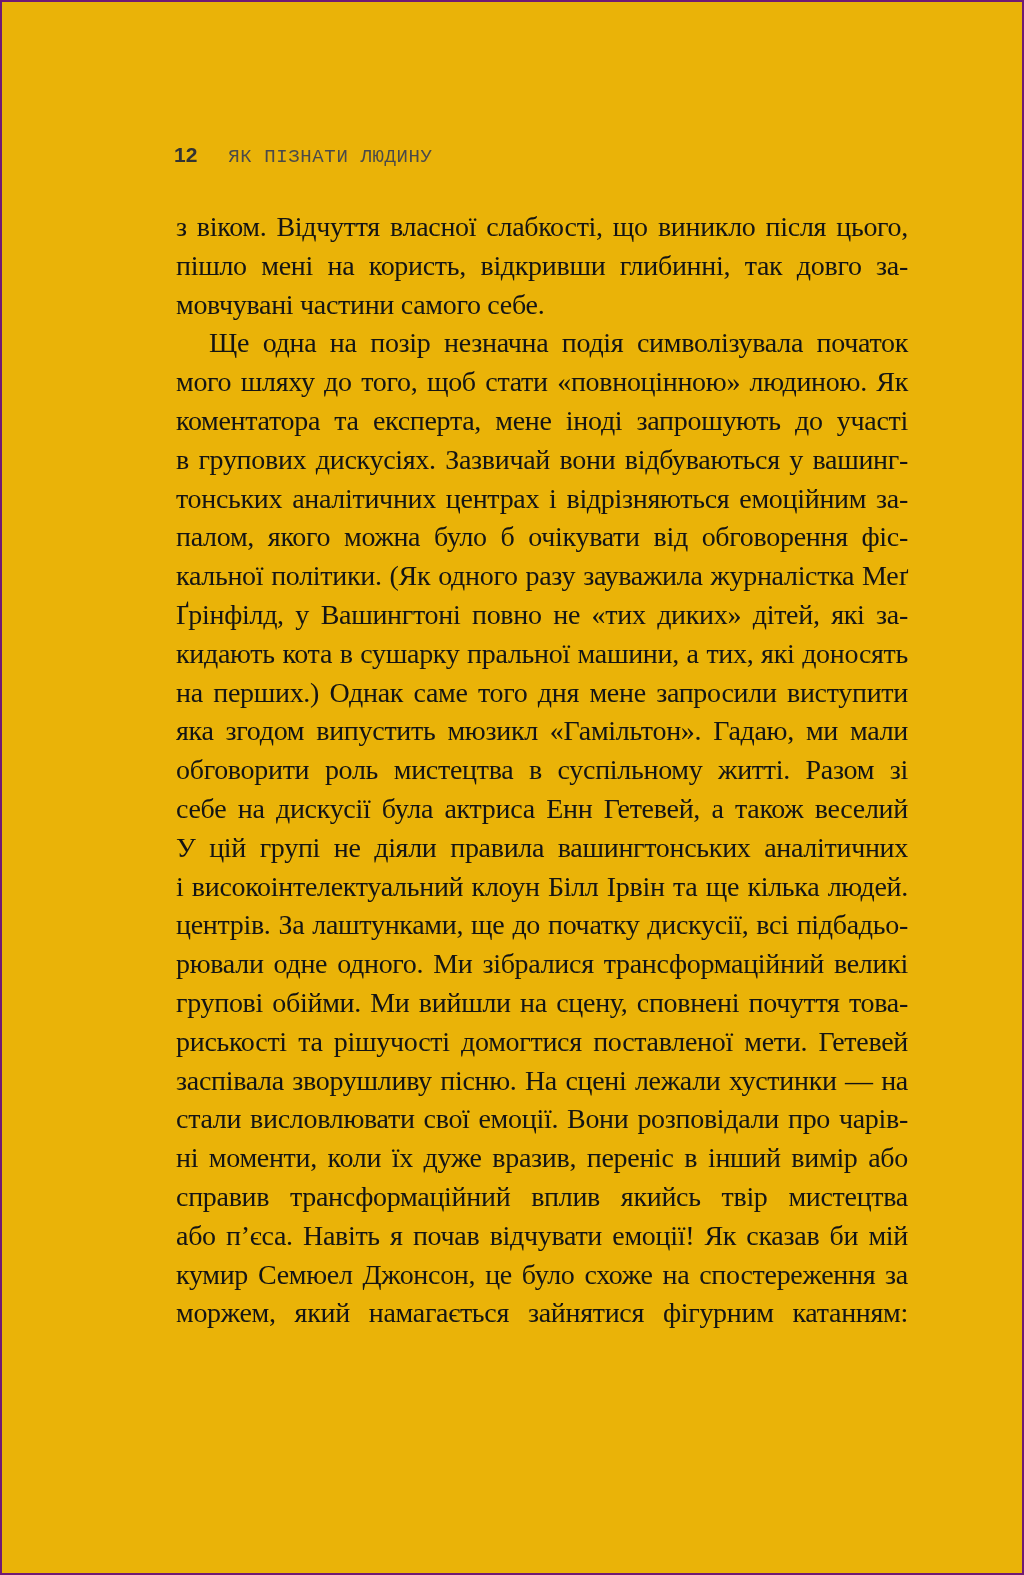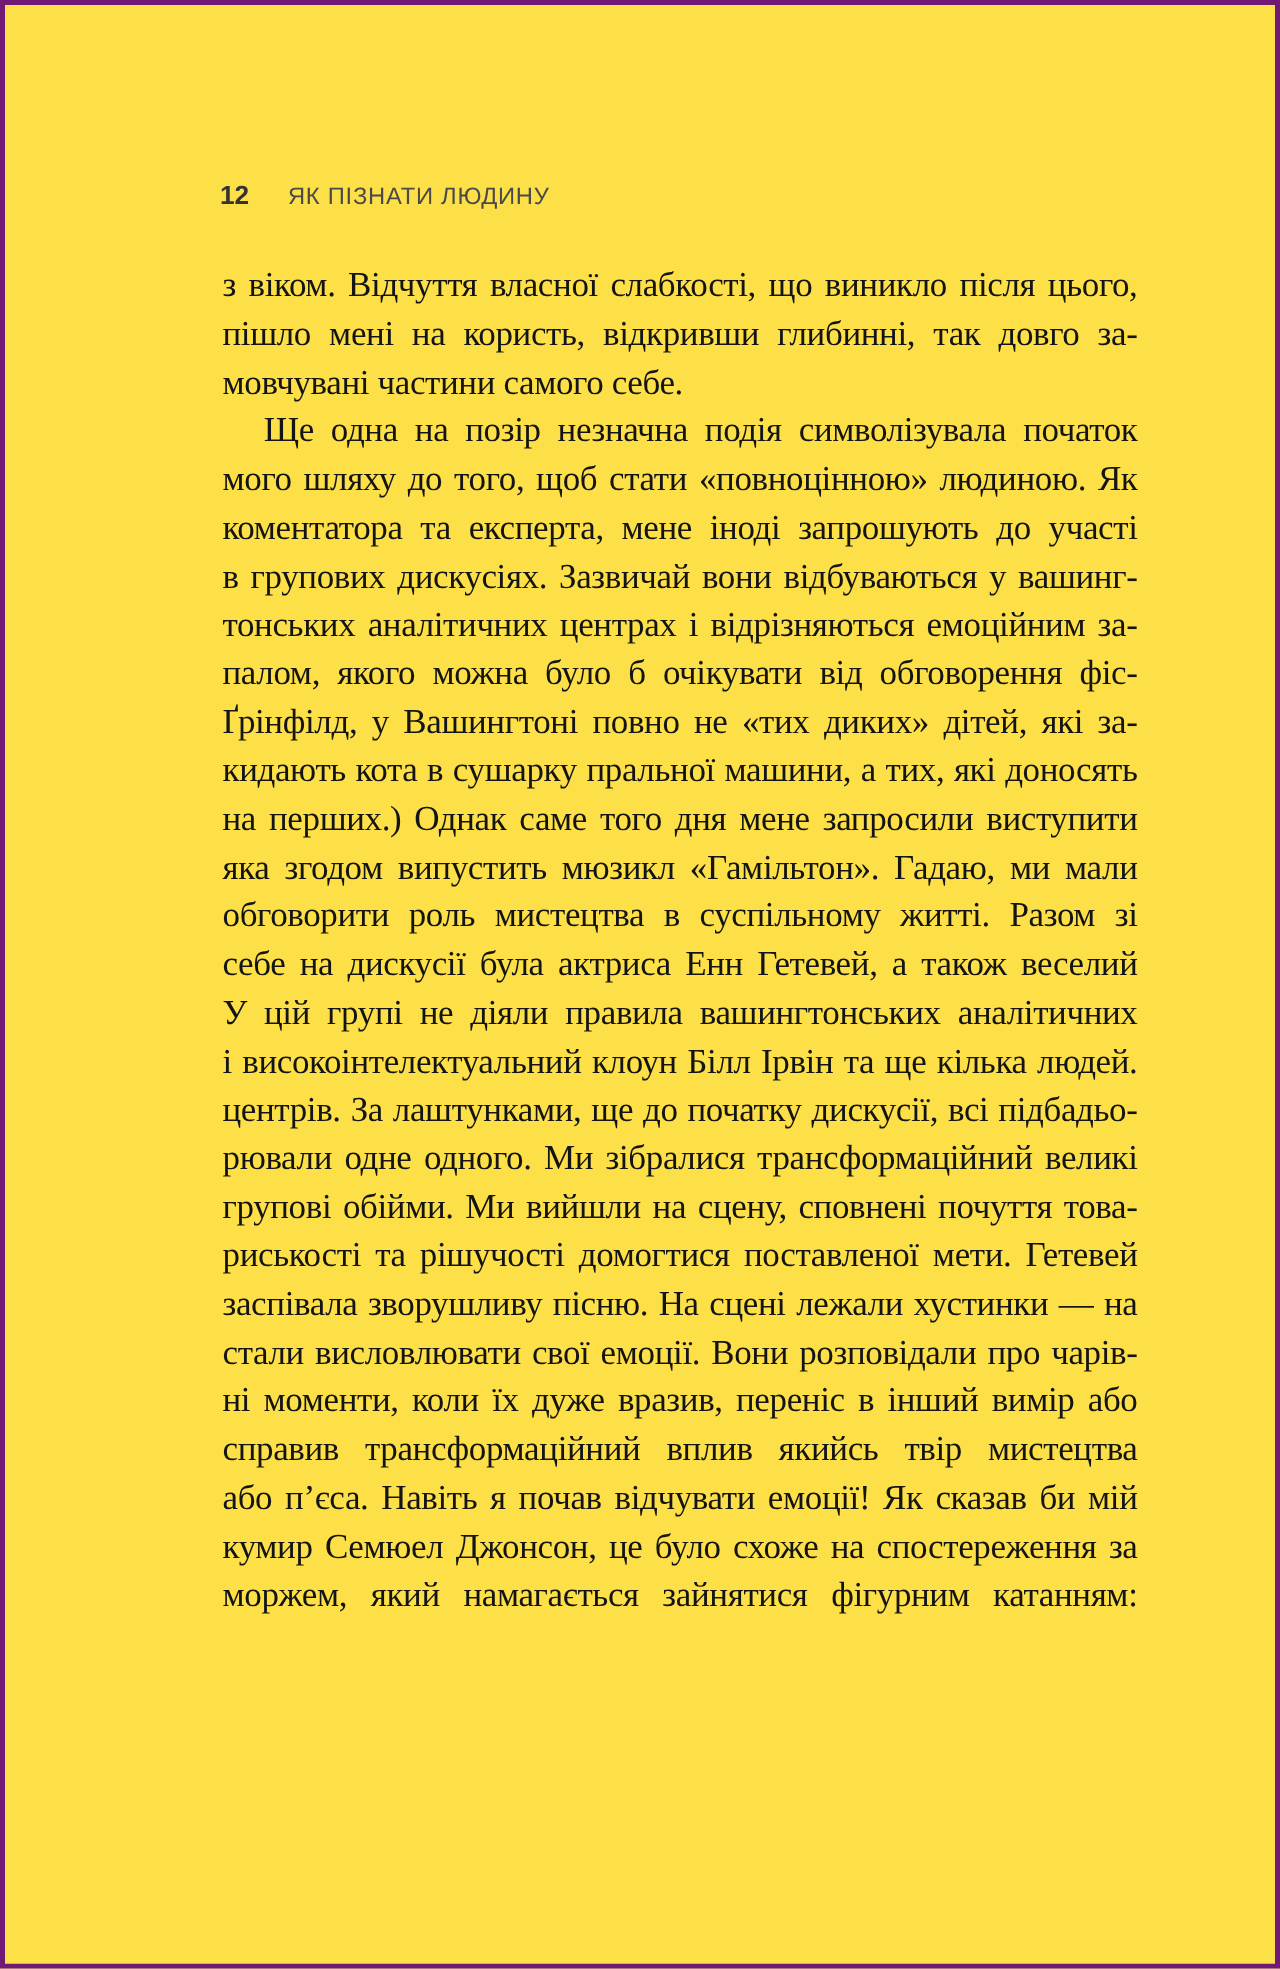--- a/index.html
+++ b/index.html
@@ -4,22 +4,22 @@
 <style>
   html, body {
     margin: 0;
     padding: 0;
     background: #ffffff;
   }
   .page {
     position: relative;
     width: 1024px;
     height: 1575px;
-    background: #fde047;
-    border: 4px solid #701a75;
+    background: #eab308;
+    border: 2px solid #701a75;
     box-sizing: border-box;
     overflow: hidden;
   }
   .running-header {
     position: absolute;
     top: 141px;
     left: 172px;
     width: 740px;
     font-family: "Liberation Sans", "DejaVu Sans", sans-serif;
     color: #3d3d3d;
@@ -30,20 +30,21 @@
     font-size: 21px;
     font-weight: bold;
     color: #333333;
   }
   .running-title {
     margin-left: 31px;
     font-size: 19px;
     font-weight: 500;
     letter-spacing: 0.6px;
     color: #4a4a4a;
+    font-family: Liberation Mono, monospace;
   }
   .text-body {
     position: absolute;
     top: 206px;
     left: 174px;
     width: 732px;
     font-family: "Liberation Serif", "DejaVu Serif", serif;
     font-size: 28px;
     line-height: 38.8px;
     letter-spacing: -0.3px;
@@ -74,20 +75,21 @@
   <div class="text-body">
       <div class="line">з віком. Відчуття власної слабкості, що виникло після цього,</div>
       <div class="line">пішло мені на користь, відкривши глибинні, так довго за-</div>
       <div class="line no-justify">мовчувані частини самого себе.</div>
       <div class="line indent">Ще одна на позір незначна подія символізувала початок</div>
       <div class="line">мого шляху до того, щоб стати «повноцінною» людиною. Як</div>
       <div class="line">коментатора та експерта, мене іноді запрошують до участі</div>
       <div class="line">в групових дискусіях. Зазвичай вони відбуваються у вашинг-</div>
       <div class="line">тонських аналітичних центрах і відрізняються емоційним за-</div>
       <div class="line">палом, якого можна було б очікувати від обговорення фіс-</div>
+      <div class="line">кальної політики. (Як одного разу зауважила журналістка Меґ</div>
       <div class="line">Ґрінфілд, у Вашингтоні повно не «тих диких» дітей, які за-</div>
       <div class="line">кидають кота в сушарку пральної машини, а тих, які доносять</div>
       <div class="line">на перших.) Однак саме того дня мене запросили виступити</div>
       <div class="line">яка згодом випустить мюзикл «Гамільтон». Гадаю, ми мали</div>
       <div class="line">обговорити роль мистецтва в суспільному житті. Разом зі</div>
       <div class="line">себе на дискусії була актриса Енн Гетевей, а також веселий</div>
       <div class="line">У цій групі не діяли правила вашингтонських аналітичних</div>
       <div class="line">і високоінтелектуальний клоун Білл Ірвін та ще кілька людей.</div>
       <div class="line">центрів. За лаштунками, ще до початку дискусії, всі підбадьо-</div>
       <div class="line">рювали одне одного. Ми зібралися трансформаційний великі</div>

